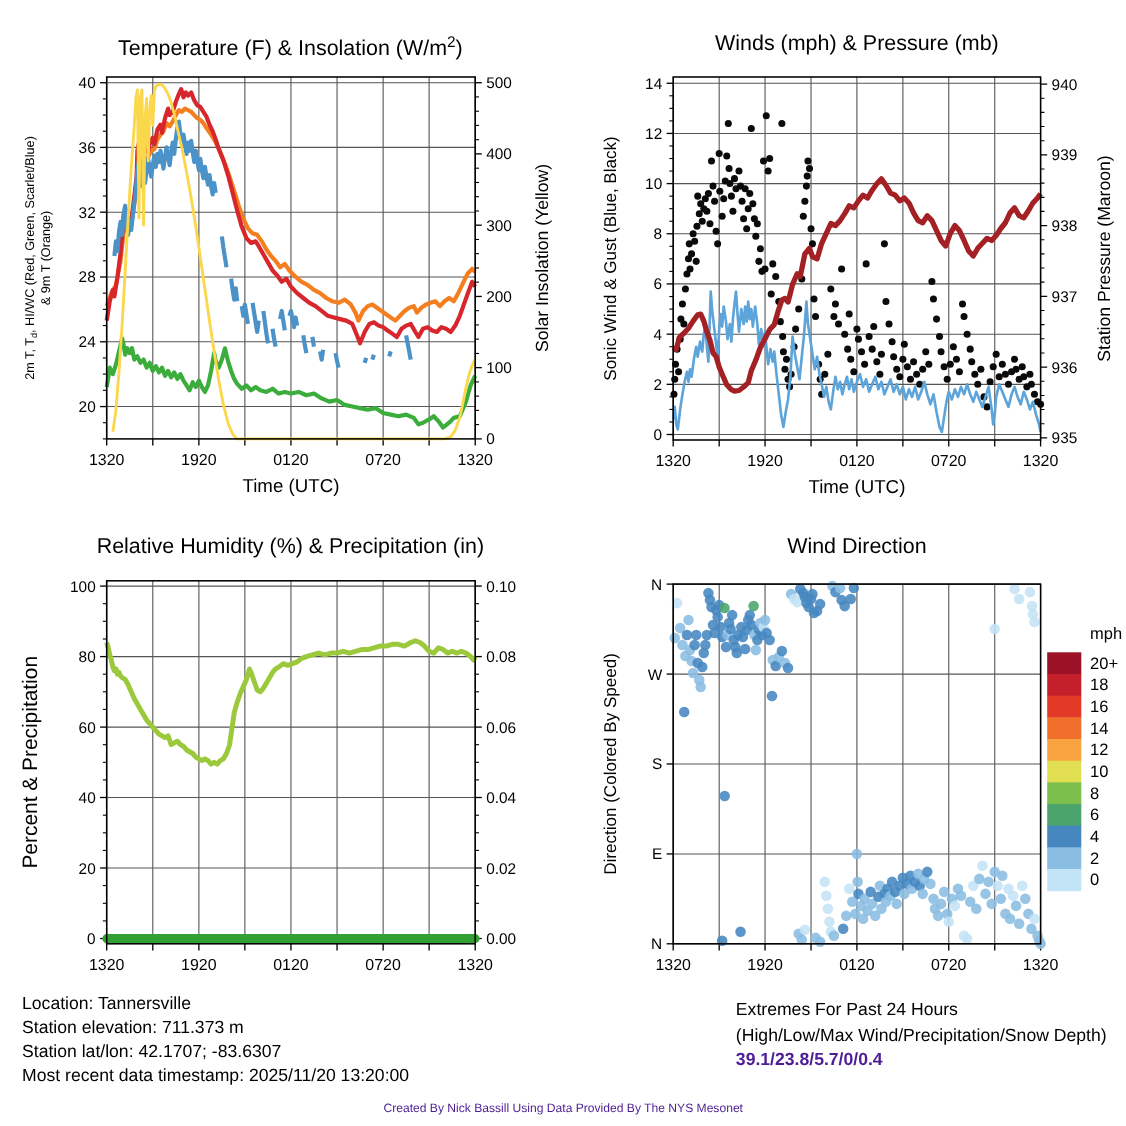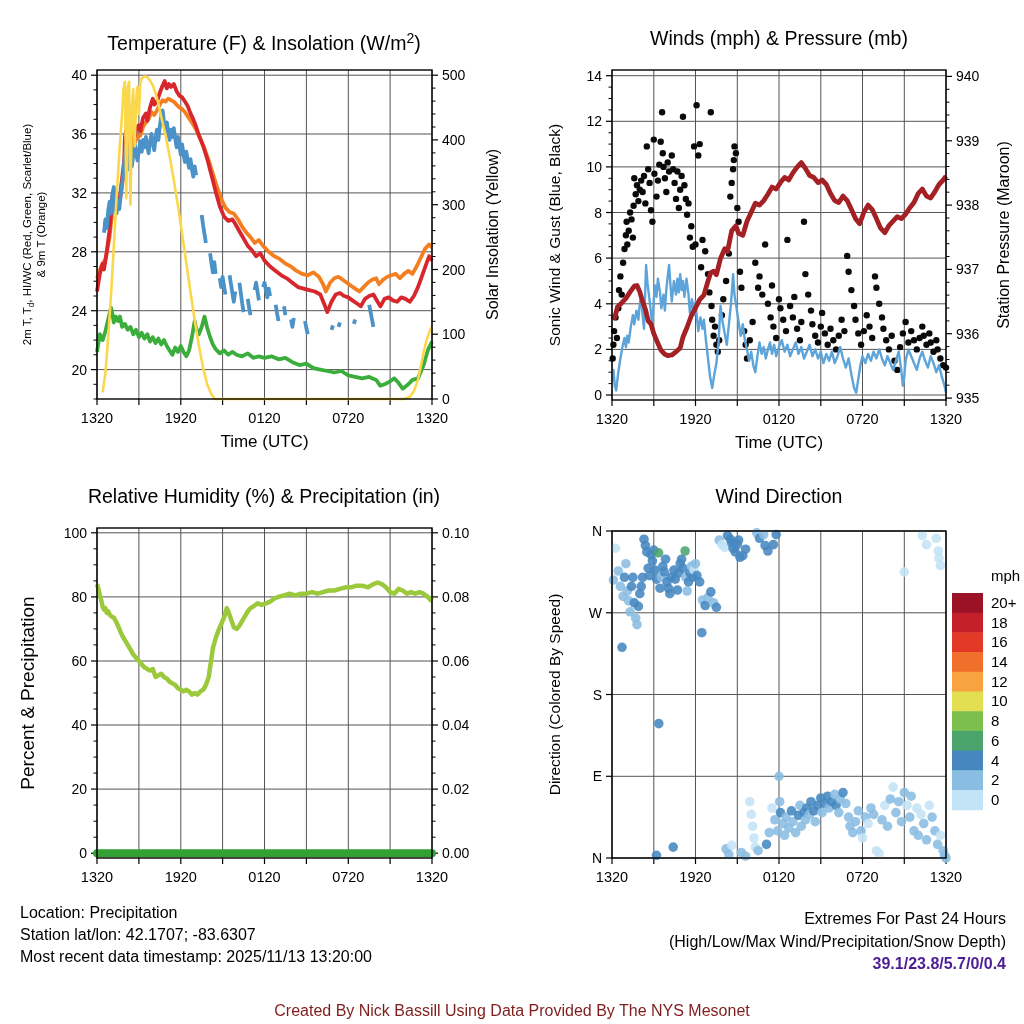--- a/index.html
+++ b/index.html
@@ -1,24 +1,24 @@
 <!DOCTYPE html>
 <html><head>
 <meta charset="utf-8">
 <style>
   html,body{margin:0;padding:0;background:#fff;}
   .fig{position:relative;width:1024px;height:1024px;background:#ffffff;
        font-family:"Liberation Sans",sans-serif;color:#000;overflow:hidden;}
   .fig svg{position:absolute;left:0;top:0;}
   svg text{font-family:"Liberation Sans",sans-serif;fill:#000;}
   .footer-left{position:absolute;left:20px;top:902px;font-size:16px;line-height:22px;}
-  .footer-right{position:absolute;right:18px;top:908px;font-size:16px;line-height:22.5px;text-align:right;}
+  .footer-right{position:absolute;right:18px;top:908px;font-size:16px;line-height:22.5px;text-align:left;}
   .footer-right .red{color:#4c1d95;font-weight:bold;}
   .credit{position:absolute;left:0;top:1002px;width:100%;text-align:center;
-          color:#7f1d1d;font-size:16px;}
+          color:#4c1d95;font-size:11px;}
 </style>
 </head>
 <body>
 
 <div class="fig">
   <svg id="cv" width="1024" height="1024" viewBox="0 0 1024 1024">
       <g>
         <g stroke="#555" stroke-width="1">
           <line x1="97.0" y1="70" x2="97.0" y2="399"></line>
           <line x1="138.9" y1="70" x2="138.9" y2="399"></line>
@@ -778,23 +778,24 @@
           <text x="991" y="765.5" font-size="15">4</text>
           <rect x="952" y="770.3" width="31" height="20.2" fill="#8abde2"></rect>
           <text x="991" y="785.1" font-size="15">2</text>
           <rect x="952" y="790.0" width="31" height="20.2" fill="#c3e3f6"></rect>
           <text x="991" y="804.9" font-size="15">0</text>
         </g>
       </g>
     </svg>
 
   <div class="footer-left">
-    <div>Location: Precipitation</div>
+    <div>Location: Tannersville</div>
+    <div>Station elevation: 711.373 m</div>
     <div>Station lat/lon: 42.1707; -83.6307</div>
-    <div>Most recent data timestamp: 2025/11/13 13:20:00</div>
+    <div>Most recent data timestamp: 2025/11/20 13:20:00</div>
   </div>
 
   <div class="footer-right">
     <div>Extremes For Past 24 Hours</div>
     <div>(High/Low/Max Wind/Precipitation/Snow Depth)</div>
     <div class="red">39.1/23.8/5.7/0/0.4</div>
   </div>
 
   <div class="credit">Created By Nick Bassill Using Data Provided By The NYS Mesonet</div>
 </div>

